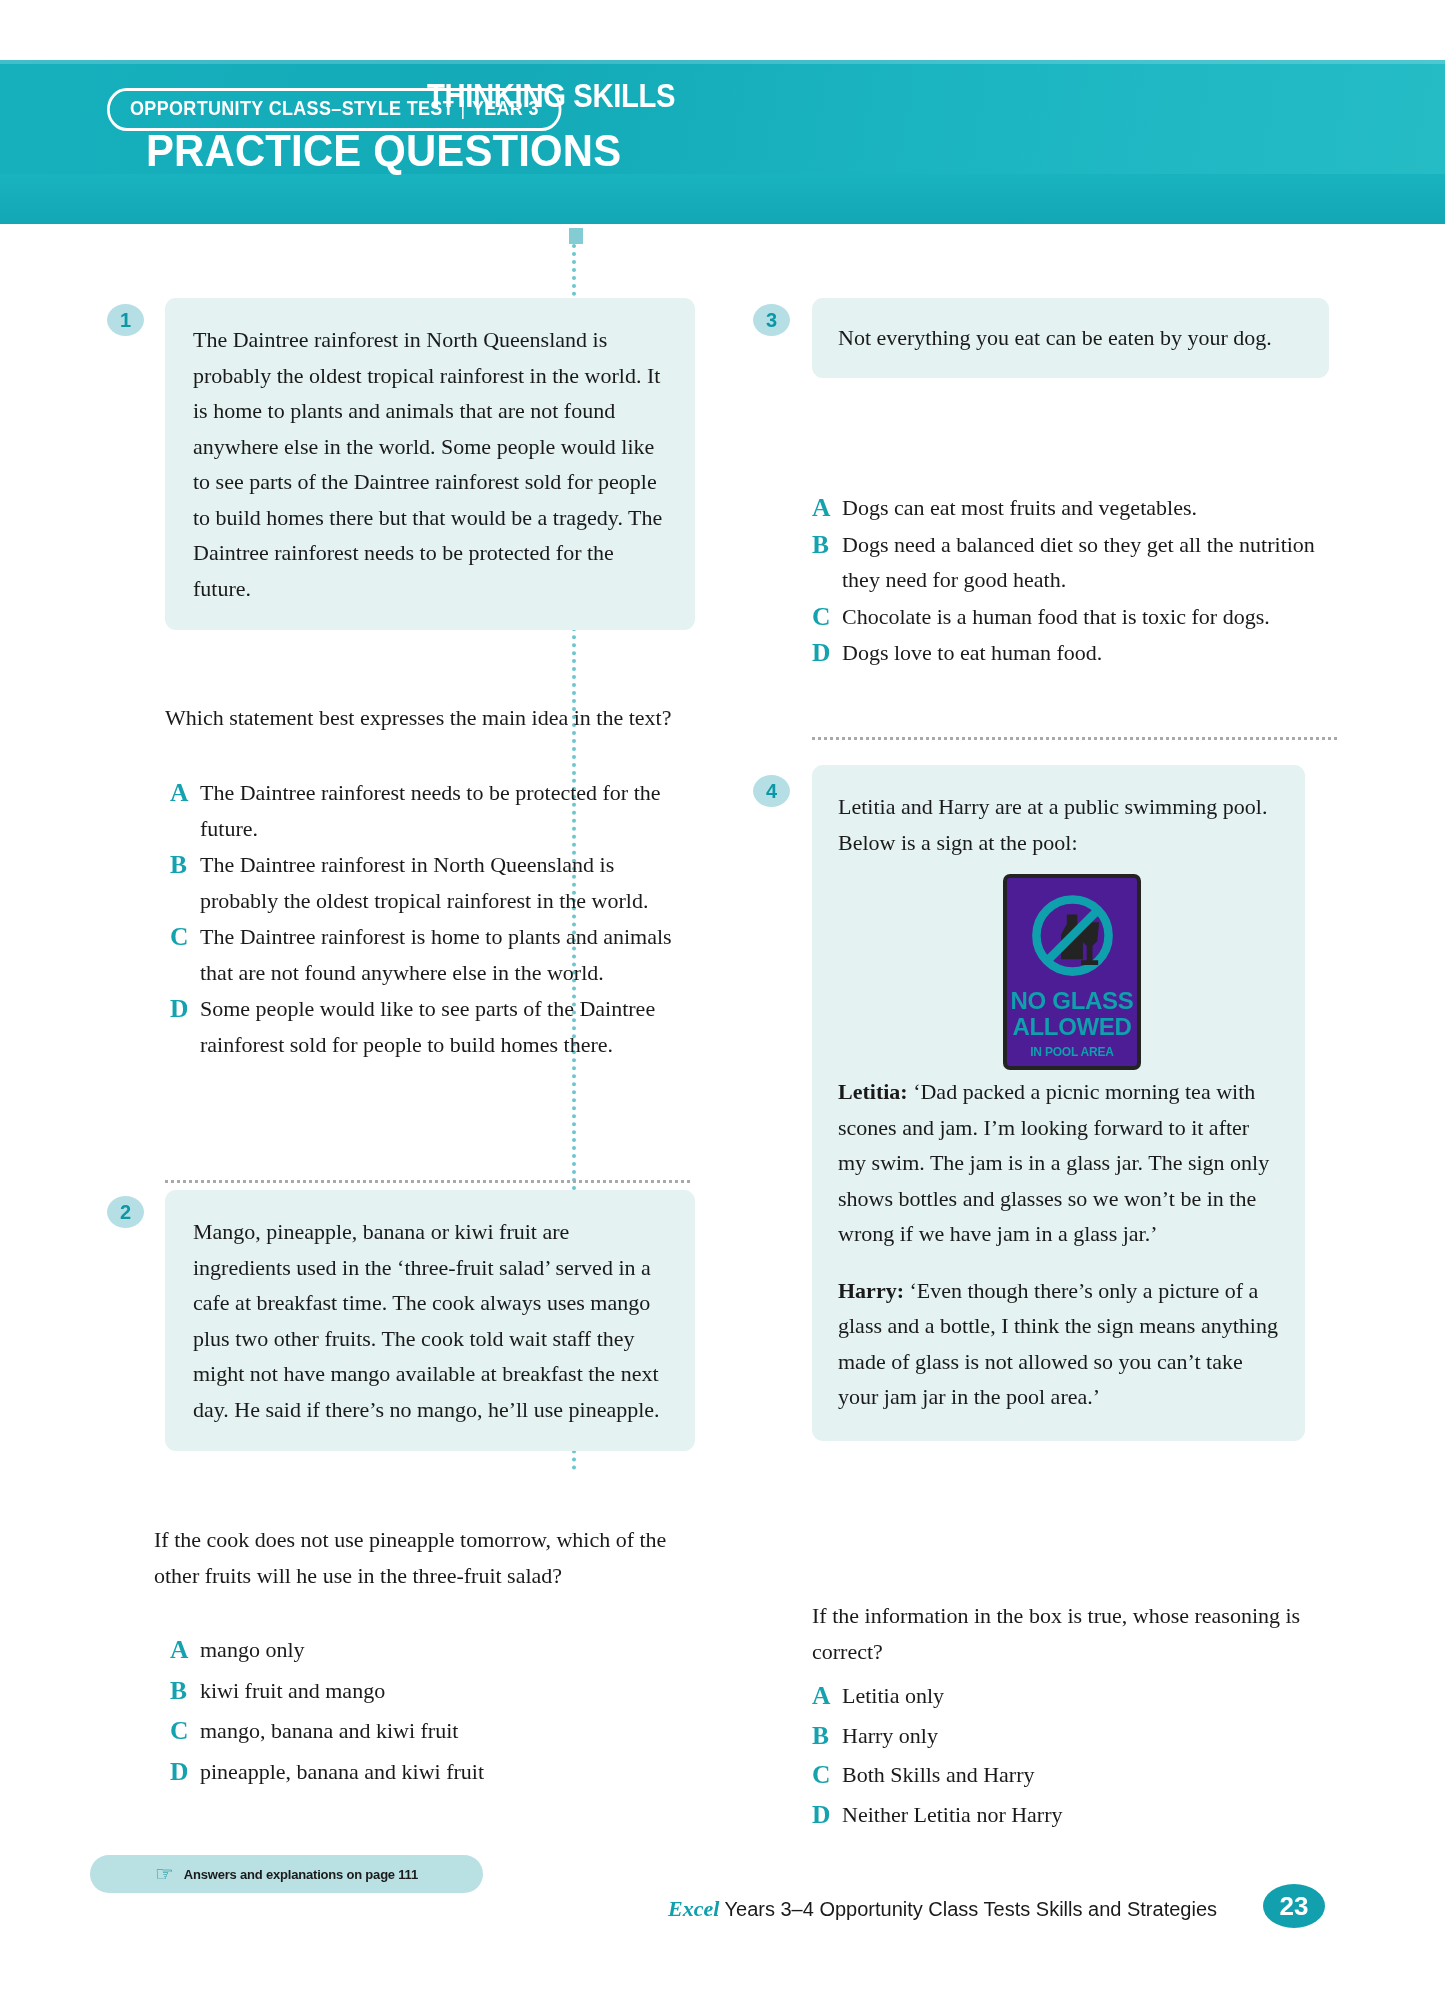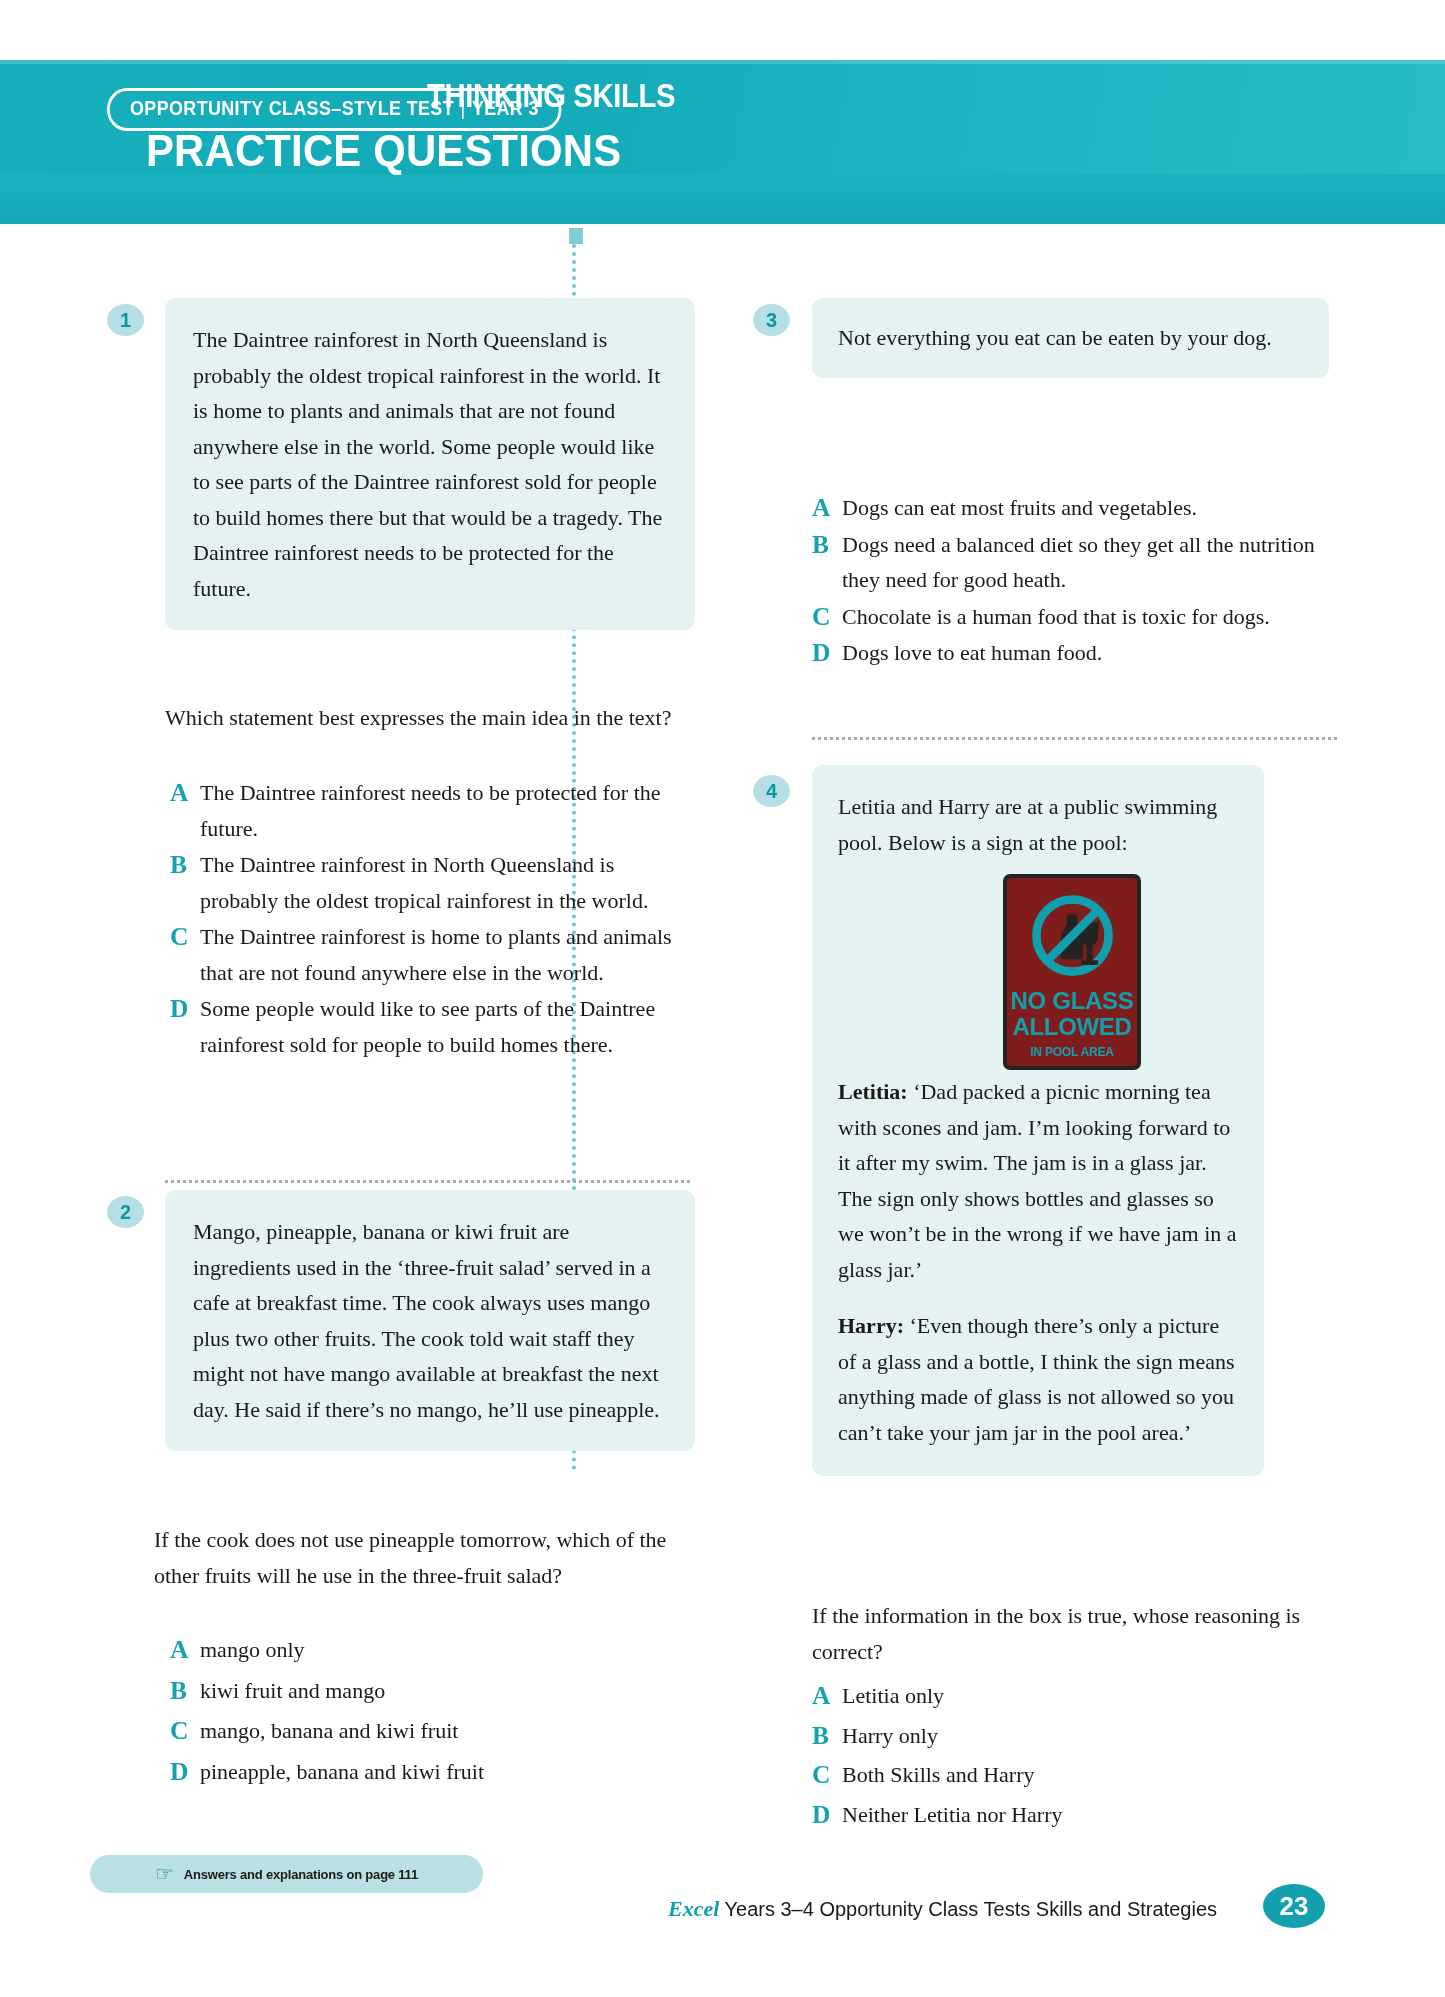--- a/index.html
+++ b/index.html
@@ -101,21 +101,21 @@
 
   .dotted-sep {
     position: absolute; height: 0;
     border-top: 3px dotted #a9a9a9;
   }
 
   
   .sign-wrap {
     position: absolute;
     width: 138px; height: 196px;
-    background: #7f1d1d;
+    background: #4c1d95;
     border: 4px solid #232323;
     border-radius: 7px;
     display: flex; flex-direction: column; align-items: center;
     padding-top: 10px;
   }
   .sign-symbol { width: 95px; height: 95px; }
   .sign-l1 {
     font-family: "Liberation Sans", sans-serif;
     font-weight: bold; color: #0f9fad; font-size: 24px;
     line-height: 26px; letter-spacing: -0.3px; margin-top: 5px;
@@ -259,21 +259,21 @@
     <div class="opt">
       <span class="opt-letter">D</span>
       <span class="opt-text">Dogs love to eat human food.</span>
     </div>
   </div>
 
   <div class="dotted-sep" style="left:812px; top:737px; width:525px;"></div>
 
   <div class="qnum" style="left:753px; top:775px;">4</div>
 
-  <div class="stimbox" style="left:812px; top:765px; width:452px; padding:24px 26px 26px 26px;">
+  <div class="stimbox" style="left:812px; top:765px; width:493px; padding:24px 26px 26px 26px;">
     <p>Letitia and Harry are at a public swimming pool. Below is a sign at the pool:</p>
 
     <div style="position:relative; height:210px;">
       <div class="sign-wrap" style="left:165px; top:14px;">
         <svg class="sign-symbol" viewBox="0 0 100 100">
           <circle cx="50" cy="50" r="38" fill="none" stroke="#0f9fad" stroke-width="9"></circle>
           <g fill="#232323">
             <path d="M44 28 h11 v10 l6 11 v26 h-23 v-26 l6 -11 z"></path>
             <path d="M60 36 h18 l-2 20 -5 5 v15 h6 v5 h-18 v-5 h6 v-15 l-5 -5 z"></path>
           </g>

